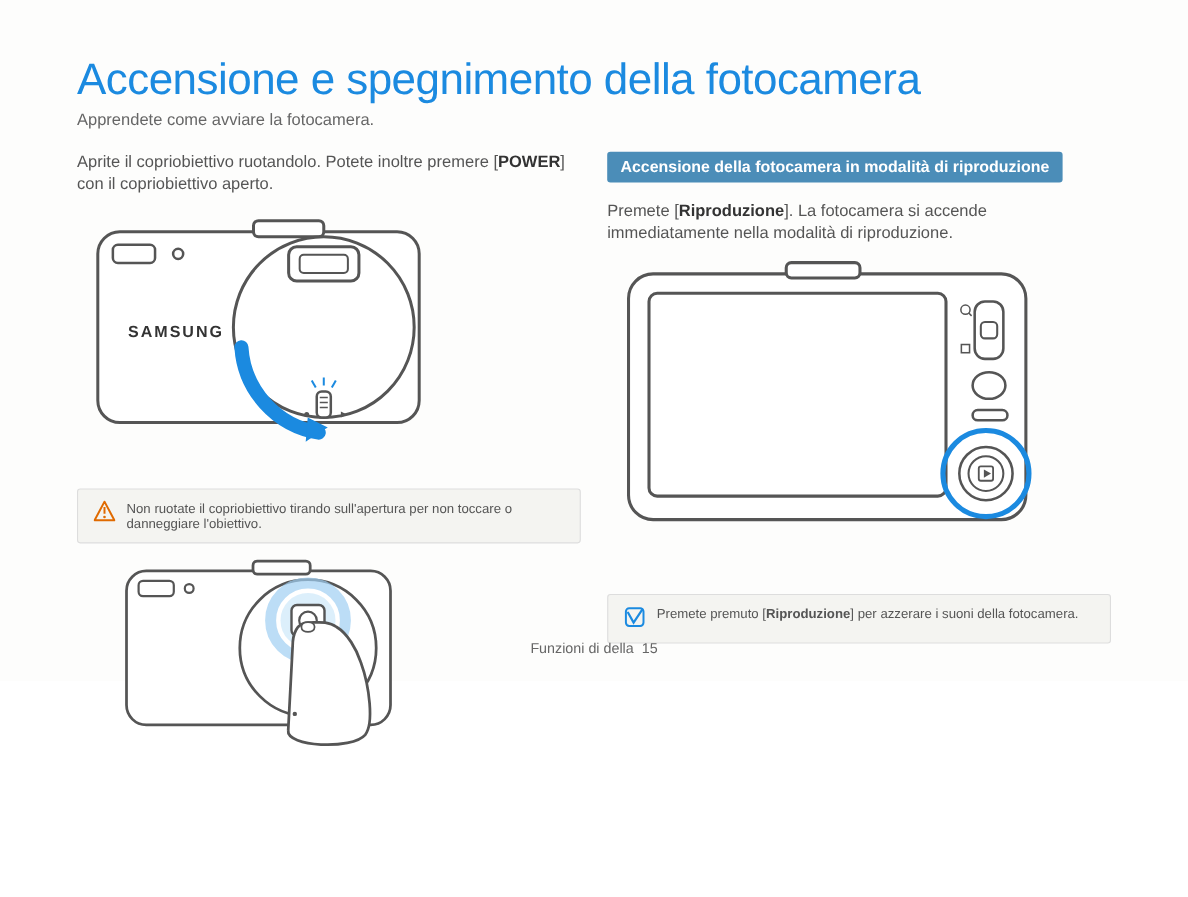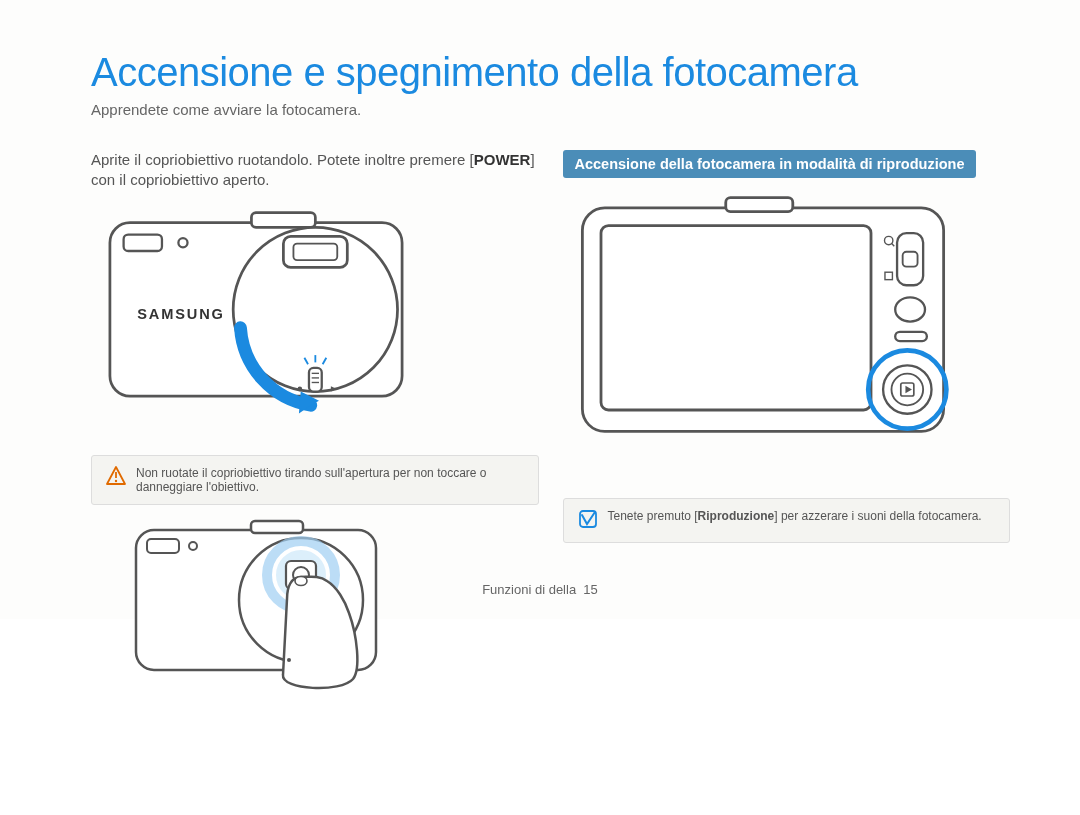--- a/index.html
+++ b/index.html
@@ -1,19 +1,19 @@
 <!DOCTYPE html>
 <html><head>
 <meta charset="utf-8">
 <style>
   * { box-sizing: border-box; margin: 0; padding: 0; }
   html, body { width: 1080px; height: 815px; font-family: Arial, Helvetica, sans-serif; color: #444; background: #fff; }
-  .page { width: 1080px; height: 619px; background: #fdfdfc; position: relative; padding: 50px 70px 0 91px; }
+  .page { width: 1080px; height: 619px; background: #fdfdfc; position: relative; padding: 50px 70px 0 70px; }
   h1.title { color: #1b8ae0; font-weight: 400; font-size: 40px; letter-spacing: -0.5px; margin-bottom: 6px; }
-  .subtitle { color: #666; font-size: 15px; margin-bottom: 32px; }
+  .subtitle { color: #666; font-size: 15px; margin-bottom: 20px; }
   .cols { display: flex; gap: 24px; }
   .col { flex: 1; }
   .para { font-size: 15px; color: #555; line-height: 1.35; margin-bottom: 12px; }
   .para strong { color: #333; font-weight: bold; }
   .banner { background: #4b8db8; color: #fff; font-size: 14.5px; font-weight: bold; padding: 6px 12px; border-radius: 3px; display: inline-block; margin-bottom: 16px; }
   .note-box { border: 1px solid #ddd; background: #f4f4f1; border-radius: 3px; padding: 10px 14px; display: flex; align-items: flex-start; gap: 10px; font-size: 12px; color: #555; margin-top: 14px; }
   .note-box .icn { flex: 0 0 20px; }
   .note-box .txt strong { font-weight: bold; }
   .footer { position: absolute; bottom: 22px; left: 0; right: 0; text-align: center; font-size: 13px; color: #666; }
 
@@ -112,20 +112,23 @@
 
         <circle cx="158" cy="145" r="2" fill="#555"></circle>
       </svg>
 
     </div>
 
     <div class="col">
 
       <div class="banner">Accensione della fotocamera in modalità di riproduzione</div>
 
+      <p class="para">
+        <span>Premete [</span><strong>Riproduzione</strong><span>]. La fotocamera si accende immediatamente nella modalità di riproduzione.</span>
+      </p>
 
       
       <svg class="cam-back" viewBox="0 0 400 290">
         <rect x="6" y="15" rx="24" ry="24" width="388" height="240" fill="#fff" stroke="#555" stroke-width="3"></rect>
         <rect x="160" y="4" width="72" height="15" rx="5" fill="#fff" stroke="#555" stroke-width="3"></rect>
 
         <rect x="26" y="34" width="290" height="198" rx="8" fill="#fff" stroke="#555" stroke-width="3"></rect>
 
         <rect x="344" y="42" width="28" height="56" rx="10" fill="#fff" stroke="#555" stroke-width="2.5"></rect>
         <rect x="350" y="62" width="16" height="16" rx="4" fill="#fff" stroke="#555" stroke-width="2"></rect>
@@ -145,21 +148,21 @@
       </svg>
 
       <div class="note-box" style="margin-top:30px;">
         <span class="icn">
           <svg width="20" height="20" viewBox="0 0 20 20">
             <rect x="2" y="2" width="16" height="16" rx="3" fill="none" stroke="#1b8ae0" stroke-width="1.8"></rect>
             <path d="M4 6 L9 15 L17 3" fill="none" stroke="#1b8ae0" stroke-width="2" stroke-linecap="round"></path>
           </svg>
         </span>
         <span class="txt">
-          <span>Tenete premuto [</span><strong>Riproduzione</strong><span>] per azzerare i suoni della fotocamera.</span>
+          <span>Premete premuto [</span><strong>Riproduzione</strong><span>] per azzerare i suoni della fotocamera.</span>
         </span>
       </div>
 
     </div>
   </div>
 
   <div class="footer">
     <span>Funzioni di della</span>&nbsp;&nbsp;<span>15</span>
   </div>
 

